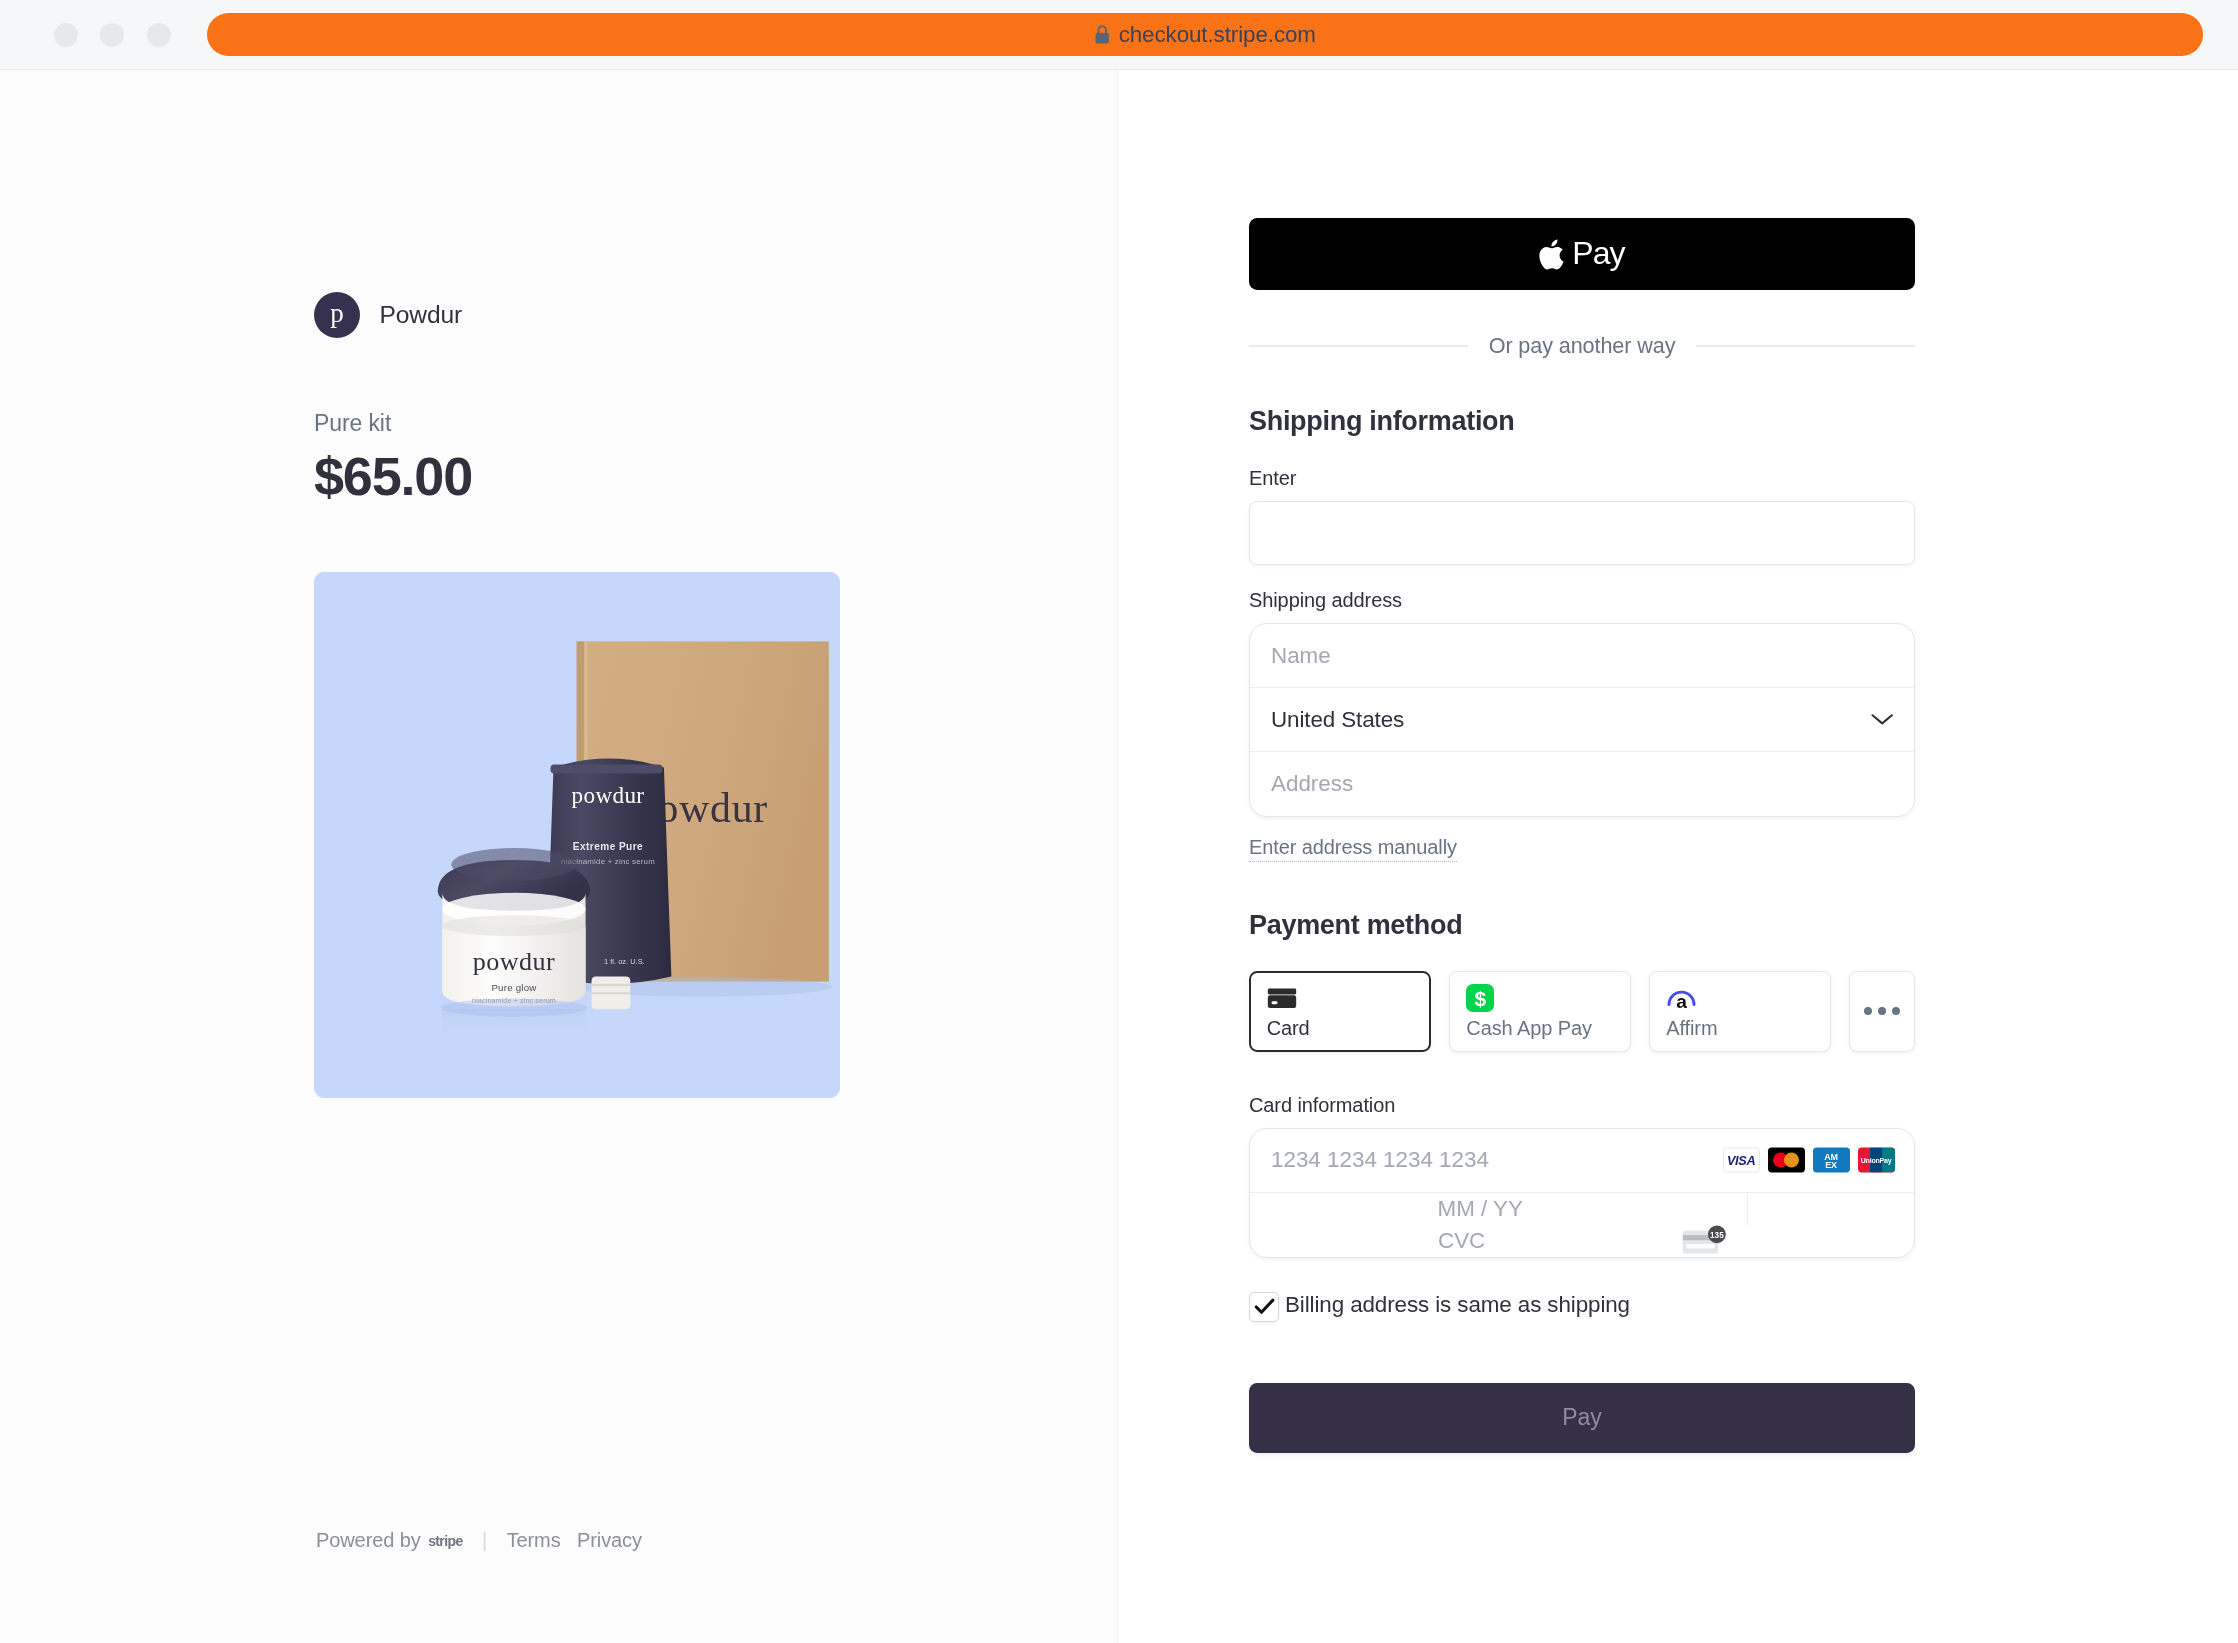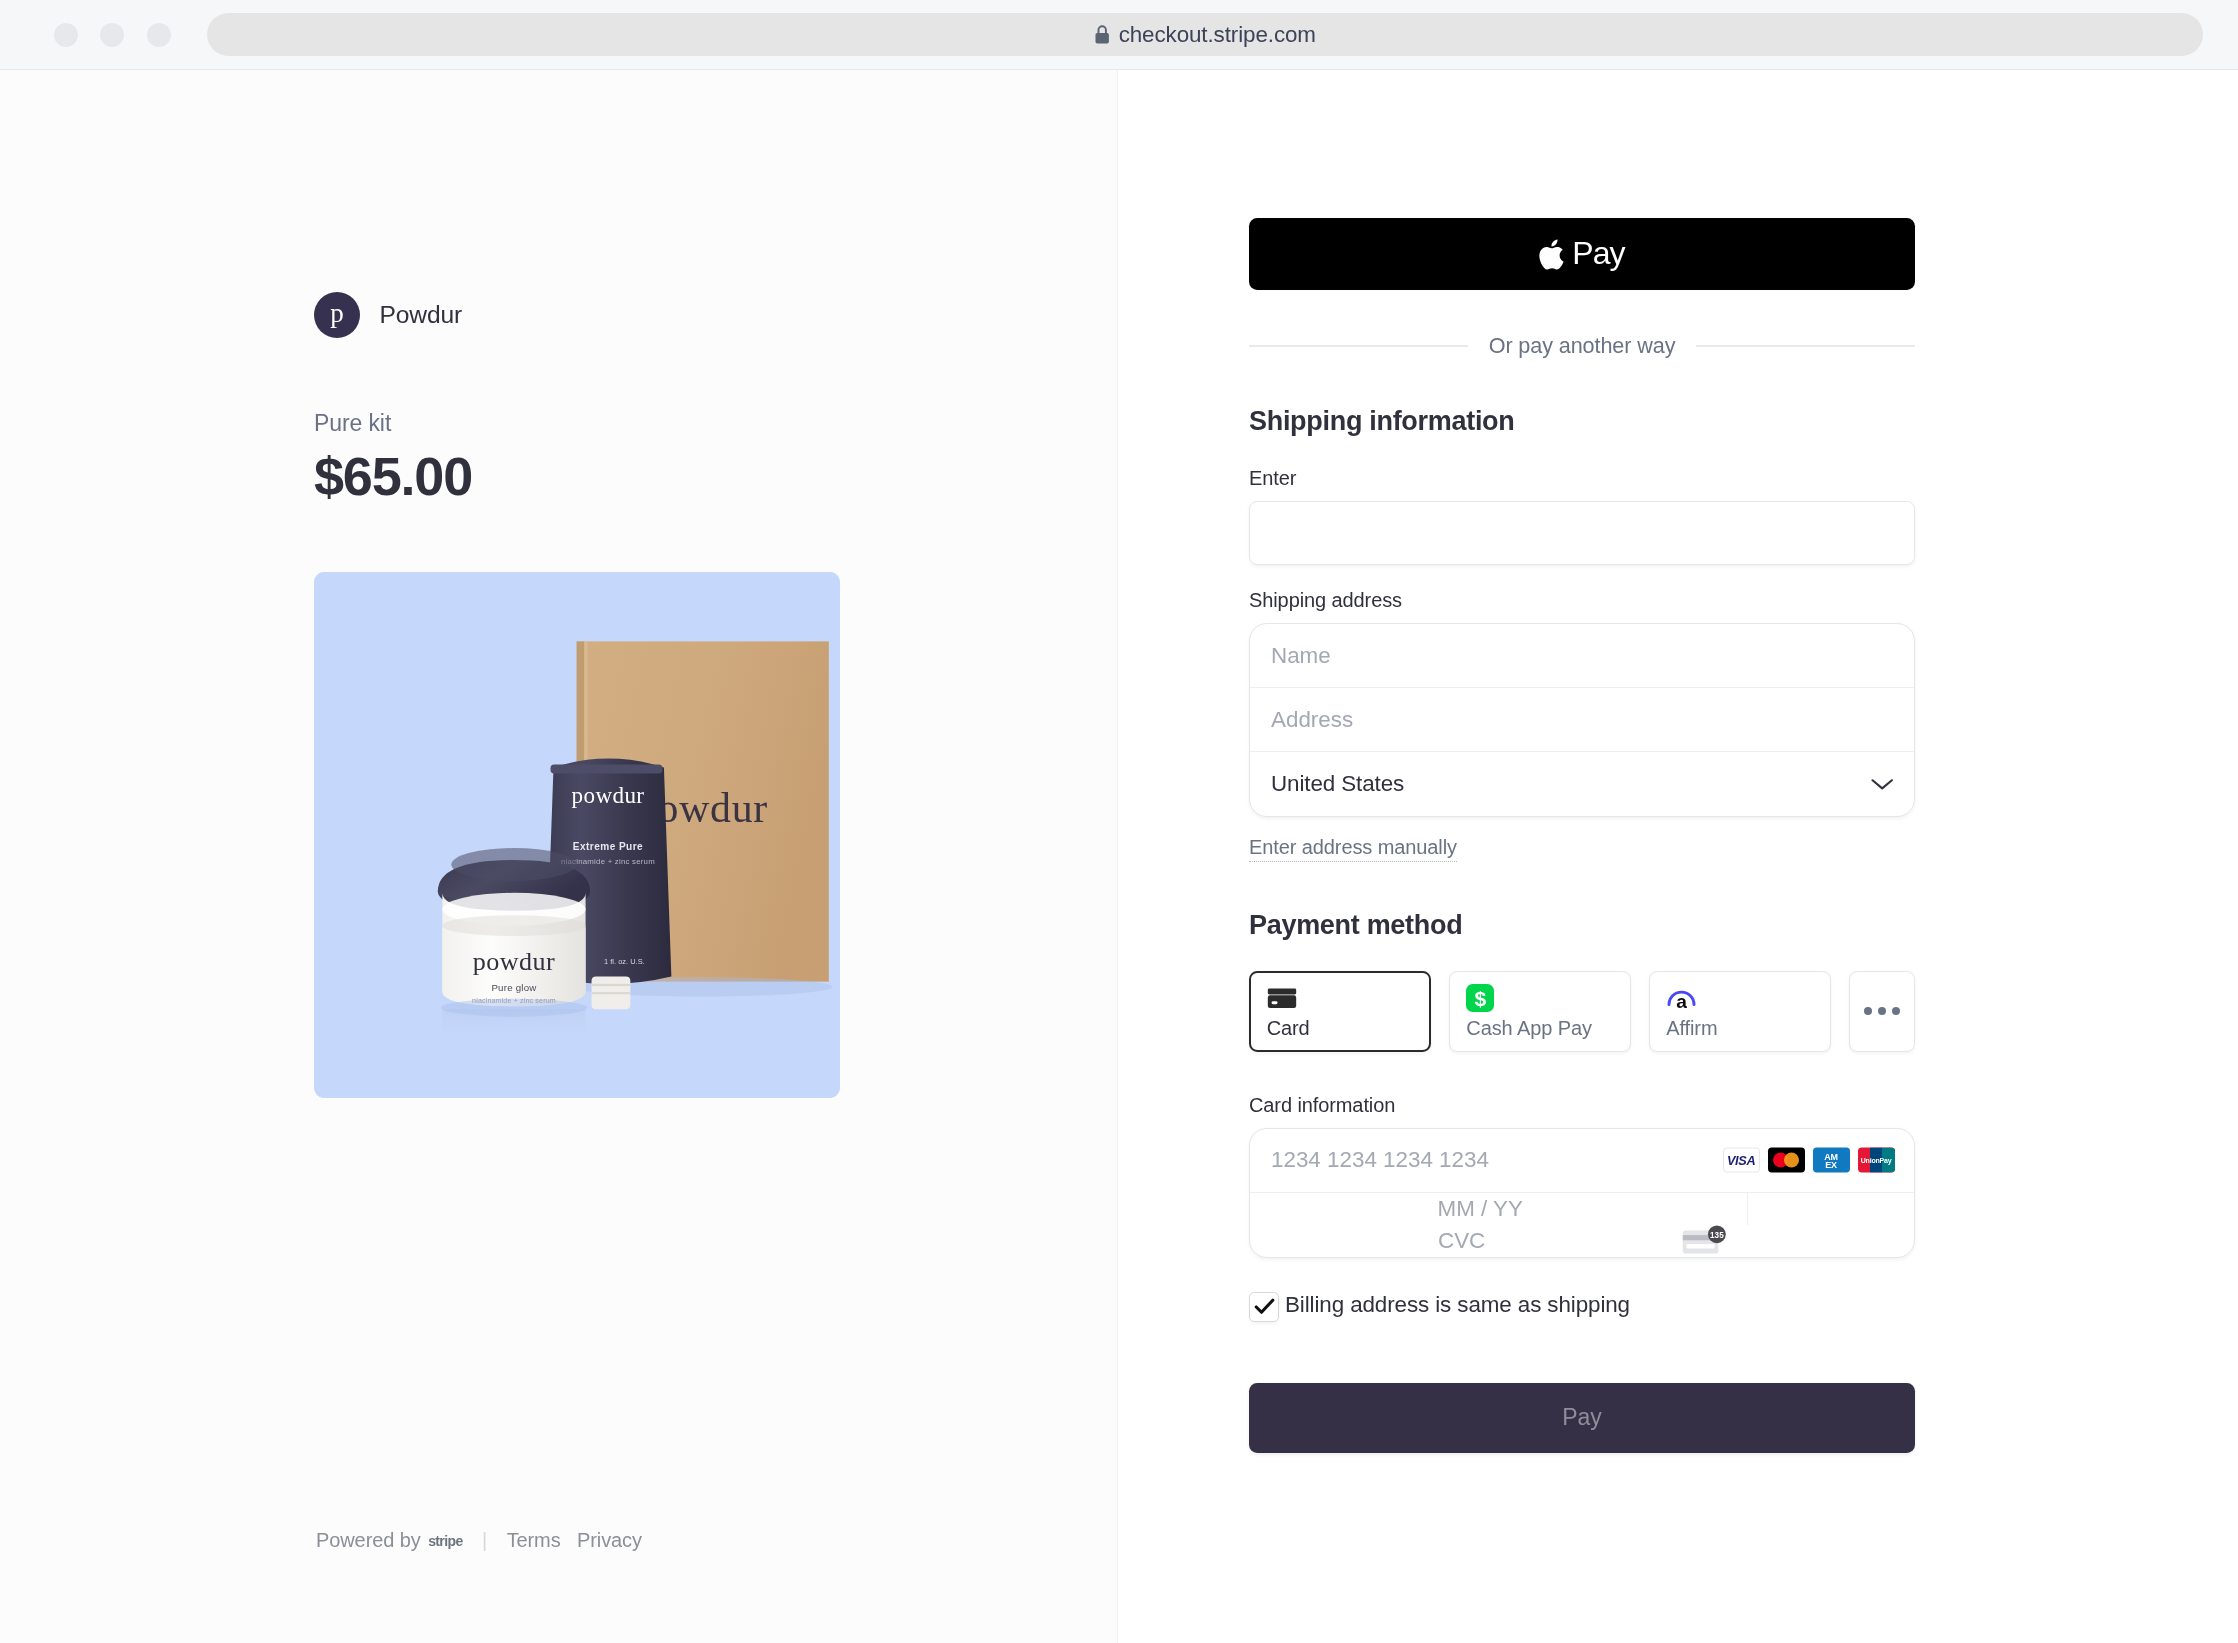--- a/index.html
+++ b/index.html
@@ -30,21 +30,21 @@
   .dot {
     width: 24px; height: 24px;
     border-radius: 50%;
     background: #e6e9ec;
   }
   .url-bar {
     position: absolute;
     left: 207px;
     right: 36px;
     height: 43px;
-    background: #e5e5e5;
+    background: #f97316;
     border-radius: 21.6px;
     display: flex;
     align-items: center;
     justify-content: center;
   }
   .url-inner { display: flex; align-items: center; gap: 8.2px; }
   .lock-icon { display: block; }
   .url-text {
     font-size: 22.4px;
     color: #3c4257;
@@ -575,28 +575,28 @@
       <div class="section-title">Shipping information</div>
 
       <div class="field-label">Enter</div>
       <input class="input-box" type="text" placeholder="" style="">
 
       <div class="field-label" style="margin-top:24px;">Shipping address</div>
       <div class="field-group">
         <div class="group-row">
           <input class="group-input" type="text" placeholder="Name" style="">
         </div>
-        <div class="group-row">
-          <input class="group-input" type="text" placeholder="Address" style="">
-        </div>
         <div class="group-row select-row">
           <span class="select-value">United States</span>
           <svg class="chevron" width="22.4" height="13.4" viewBox="0 0 30 18">
             <path d="M2 3 L15 14 L28 3" stroke="#30313d" stroke-width="2.8" fill="none" stroke-linecap="round" stroke-linejoin="round"></path>
           </svg>
+        </div>
+        <div class="group-row">
+          <input class="group-input" type="text" placeholder="Address" style="">
         </div>
       </div>
       <a class="manual-link" href="#">Enter address manually</a>
 
       
       <div class="section-title pm-title">Payment method</div>
 
       <div class="pm-row">
         <div class="pm-tile selected">
           <div class="pm-icon">

